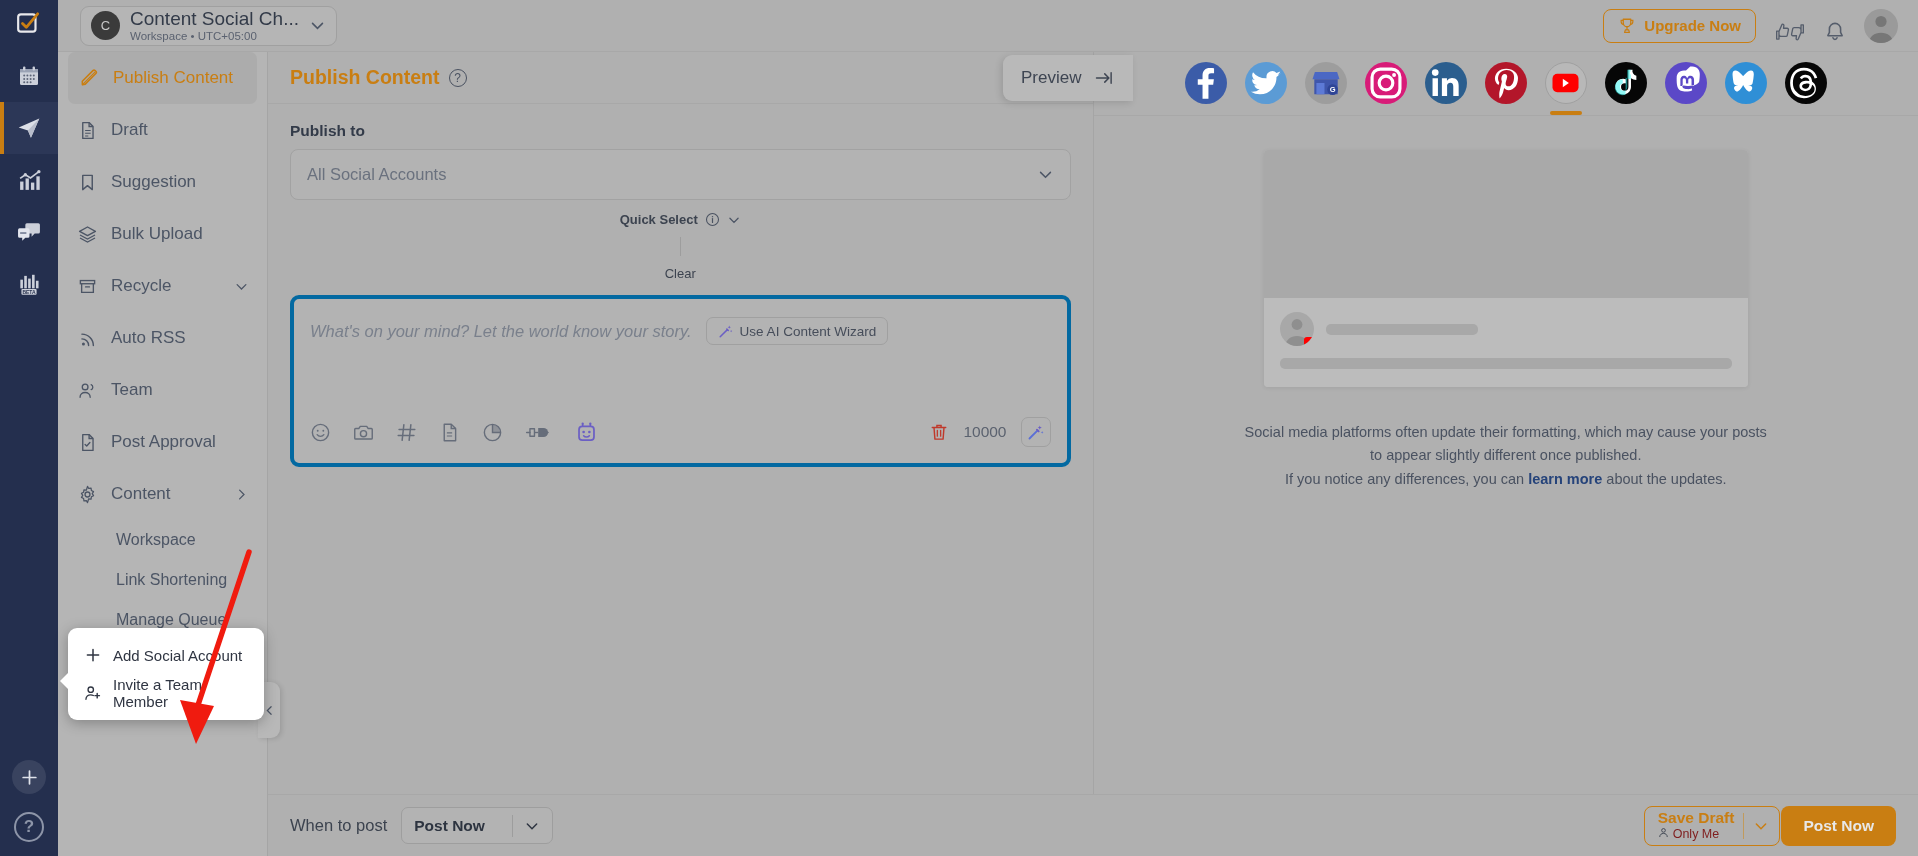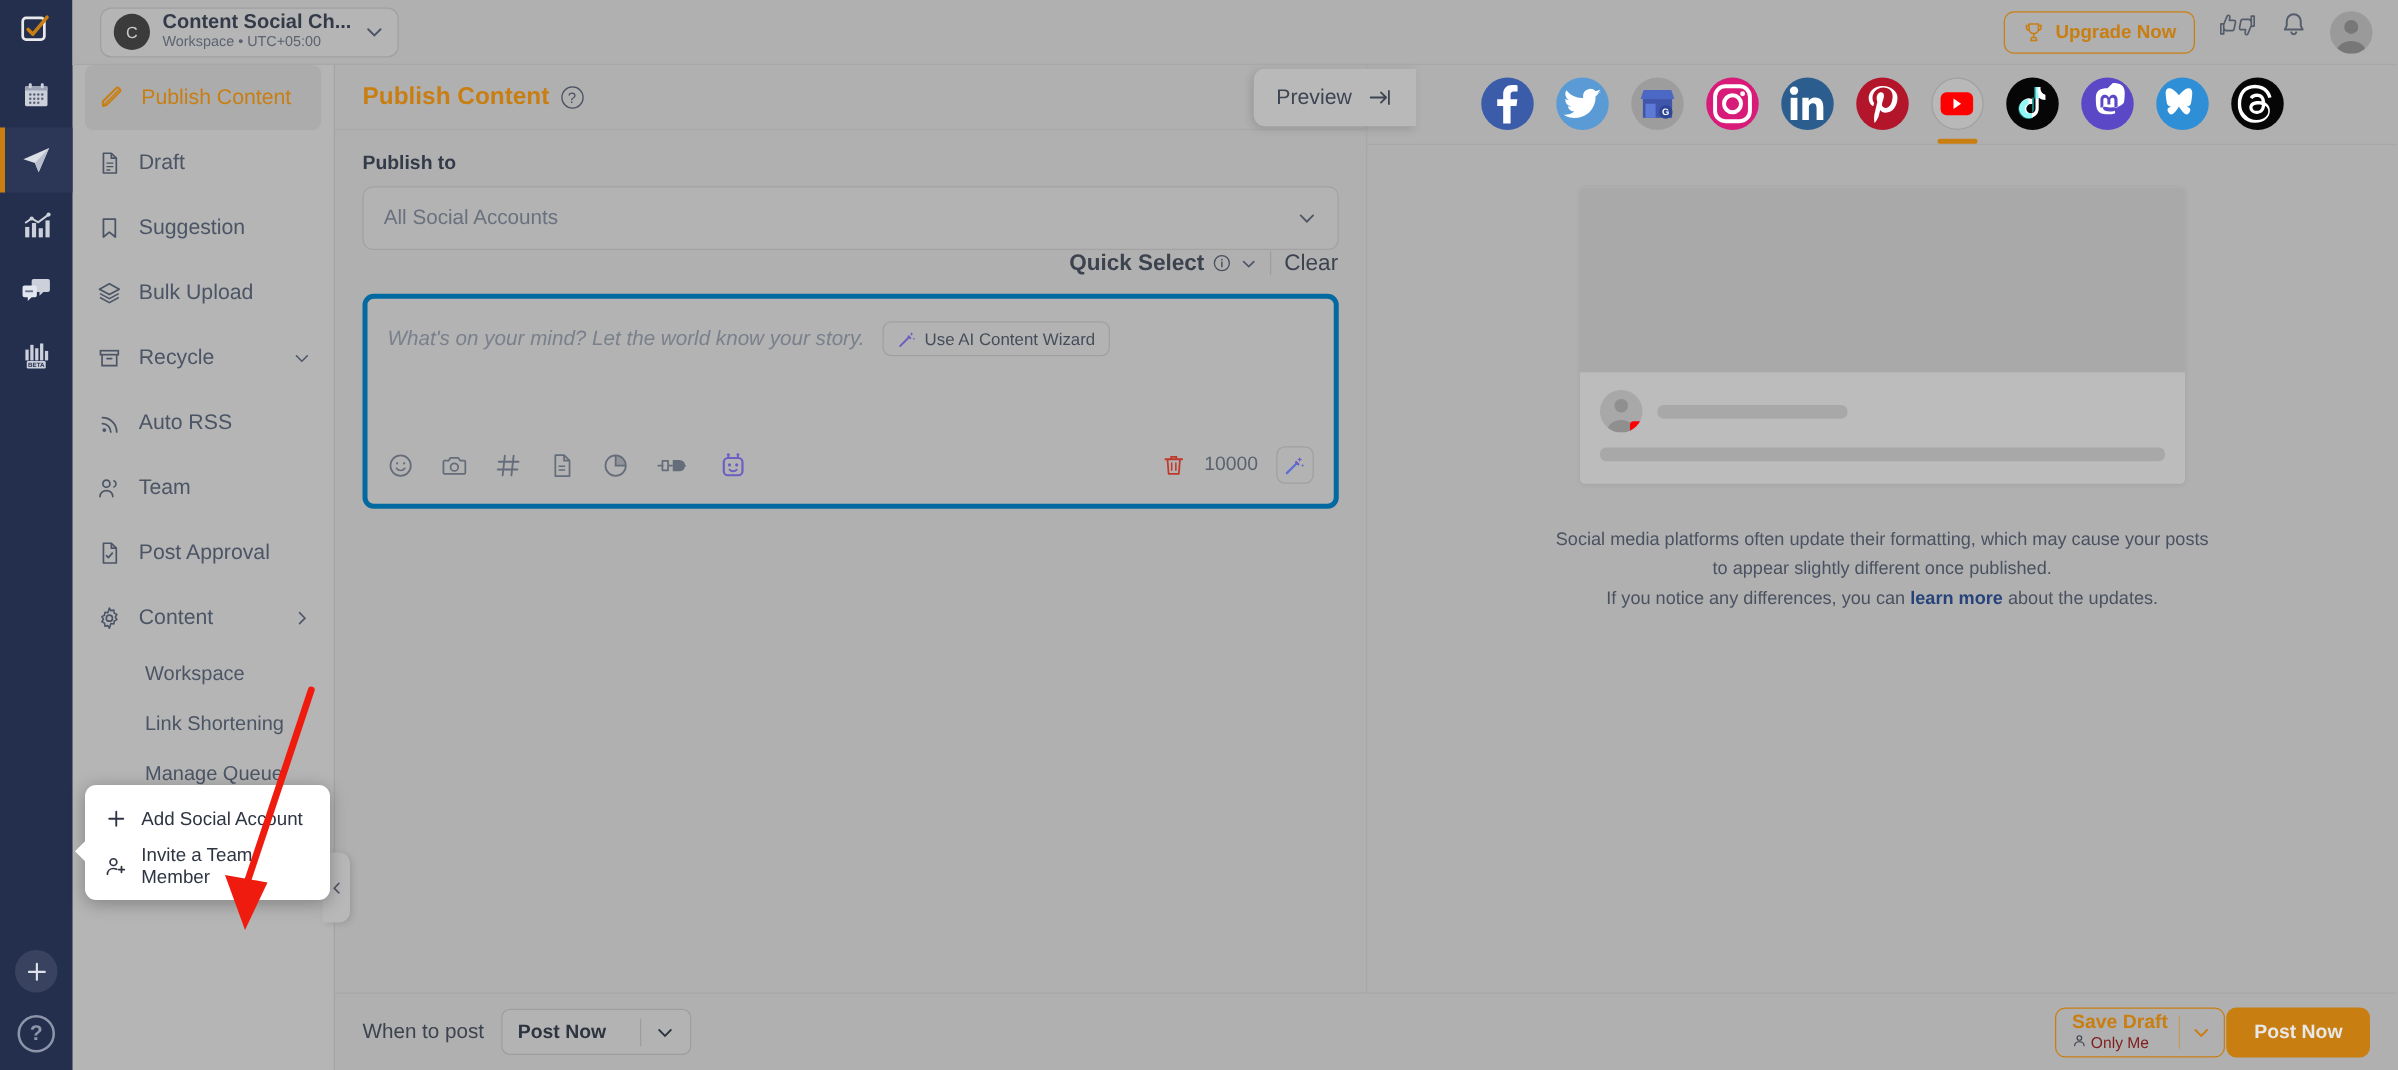--- a/index.html
+++ b/index.html
@@ -60,24 +60,24 @@
     background: #b0b0b0; display: flex; align-items: center; z-index: 6;
     border-bottom: 1px solid #a8a8a8;
   }
   .ws-chip {
     margin-left: 22px; height: 40px; min-width: 193px; border: 1px solid #a0a0a0;
     border-radius: 9px; display: flex; align-items: center; gap: 10px; padding: 0 10px; background: #b5b5b5;
     cursor: pointer;
   }
   .ws-avatar { width: 29px; height: 29px; border-radius: 50%; background: #3b3b3b; color: #c9c9c9;
     display: flex; align-items: center; justify-content: center; font-size: 13px; }
-  .ws-name { font-size: 16px; font-weight: bold; color: #333b49; line-height: 1.15; }
+  .ws-name { font-size: 19px; font-weight: normal; color: #333b49; line-height: 1.15; }
   .ws-sub { font-size: 11.5px; color: #5b6270; line-height: 1.2; }
   .ws-chev { margin-left: auto; color: #4c5565; }
-  .topright { margin-left: auto; display: flex; align-items: flex-start; gap: 18px; padding-right: 20px; }
+  .topright { margin-left: auto; display: flex; align-items: flex-end; gap: 18px; padding-right: 20px; }
   .upgrade {
     border: 1px solid #c97e12; color: #c97e12; border-radius: 8px;
     height: 34px; display: flex; align-items: center; gap: 8px; padding: 0 14px;
     font-size: 15px; font-weight: bold; cursor: pointer; background: transparent;
   }
   .ticon { color: #555d6b; cursor: pointer; display: flex; align-items: center; }
   .avatar-top { width: 34px; height: 34px; border-radius: 50%; background: #9a9a9a; overflow: hidden;
     display: flex; align-items: flex-end; justify-content: center; }
 
   
@@ -97,21 +97,21 @@
     z-index: 7;
   }
   .center-body { padding: 18px 22px 0 22px; flex: 1; overflow: hidden; }
   .label-strong { color: #333b49; font-size: 15.5px; font-weight: bold; margin-bottom: 9px; }
   .select-box {
     height: 51px; border: 1px solid #a2a2a2; border-radius: 8px; background: #b3b3b3;
     display: flex; align-items: center; padding: 0 16px; color: #6a717e; font-size: 16.5px; cursor: pointer;
   }
   .select-chev { margin-left: auto; color: #4c5565; }
   .qs-row { display: flex; align-items: center; justify-content: flex-end; gap: 10px;
-    font-size: 18px; color: #3c434f; }
+    margin-top: 12px; font-size: 13px; color: #3c434f; flex-direction: column; }
   .qs-label { font-weight: bold; display: flex; align-items: center; gap: 7px; cursor: pointer; }
   .qs-div { width: 1px; height: 19px; background: #9d9d9d; }
   .qs-clear { cursor: pointer; color: #3c434f; }
 
   .composer { margin-top: 14px; border: 4px solid #0369a1; border-radius: 9px; background: #b3b3b3; }
   .comp-top { display: flex; align-items: center; gap: 14px; padding: 18px 16px 0 16px; }
   .comp-ph { color: #7a808c; font-size: 16.5px; font-style: italic; }
   .ai-chip { border: 1px solid #a0a0a0; border-radius: 7px; height: 28px; display: flex;
     align-items: center; gap: 7px; padding: 0 11px; color: #464d5a; font-size: 13.5px; cursor: pointer; }
   .comp-body { height: 72px; }

